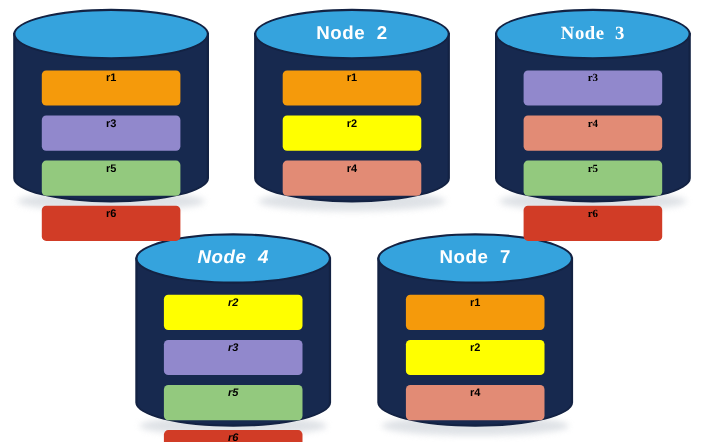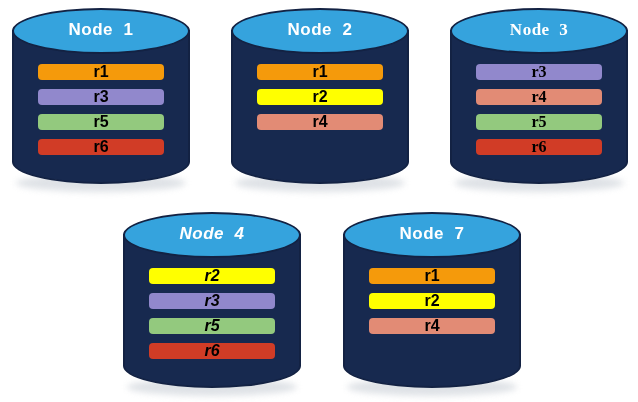--- a/index.html
+++ b/index.html
@@ -73,43 +73,42 @@
     pointer-events: none;
   }
   .shards {
     position: absolute;
     left: 26px;
     right: 26px;
     top: 56px;
     z-index: 3;
   }
   .shard {
-    height: 16px;
+    height: 32px;
     margin-bottom: 9px;
     border-radius: 4px;
     color: #000000;
     font-weight: bold;
-    font-size: 16px;
+    font-size: 10px;
     line-height: 16px;
     text-align: center;
   }
   .shard.empty {
     background: transparent;
   }
 </style>
 </head>
 <body>
 
 <div id="canvas">
 
   <div class="node" style="left:12px; top:8px; width:178px; height:182px;">
     <div class="cyl-shadow"></div>
     <div class="cyl-body"></div>
     <div class="cyl-top"></div>
-    <div class="node-title">Node  1</div>
     <div class="shards">
       <div class="shard" style="background:#f59a0b">r1</div>
       <div class="shard" style="background:#9188cc">r3</div>
       <div class="shard" style="background:#93c97e">r5</div>
       <div class="shard" style="background:#d13c26">r6</div>
     </div>
   </div>
 
   <div class="node" style="left:231px; top:8px; width:178px; height:182px;">
     <div class="cyl-shadow"></div>

